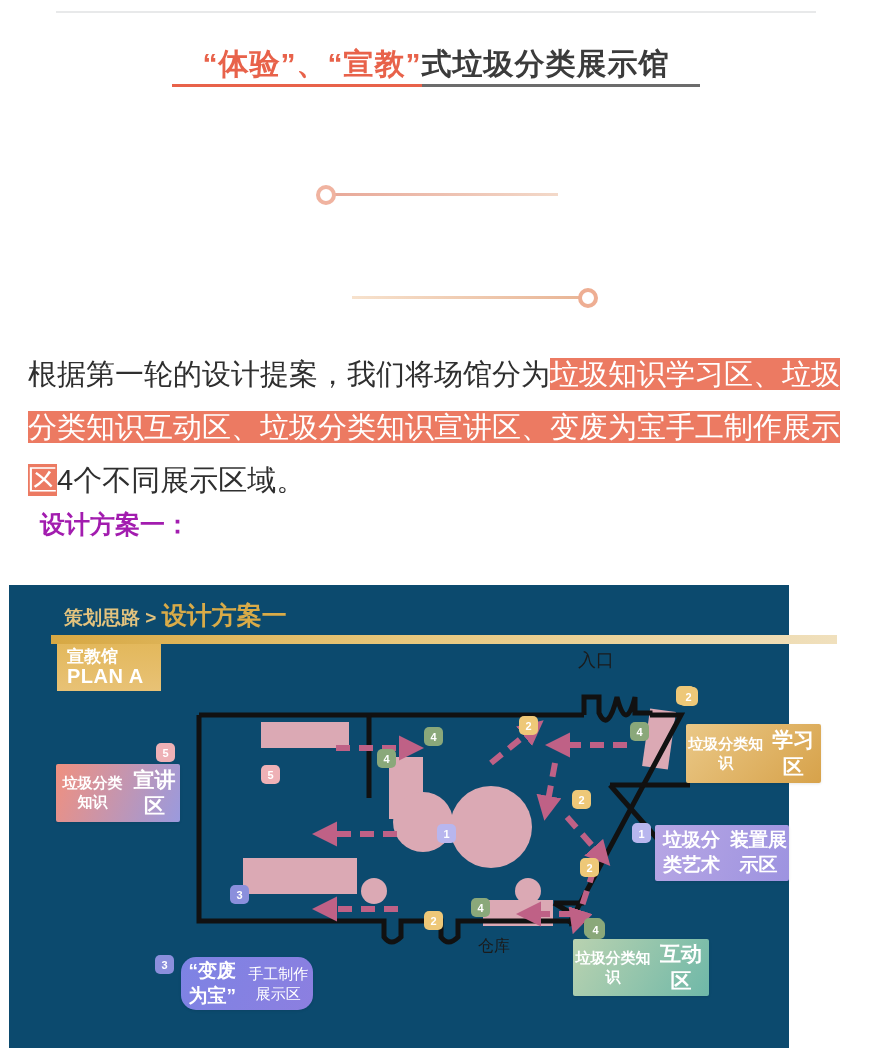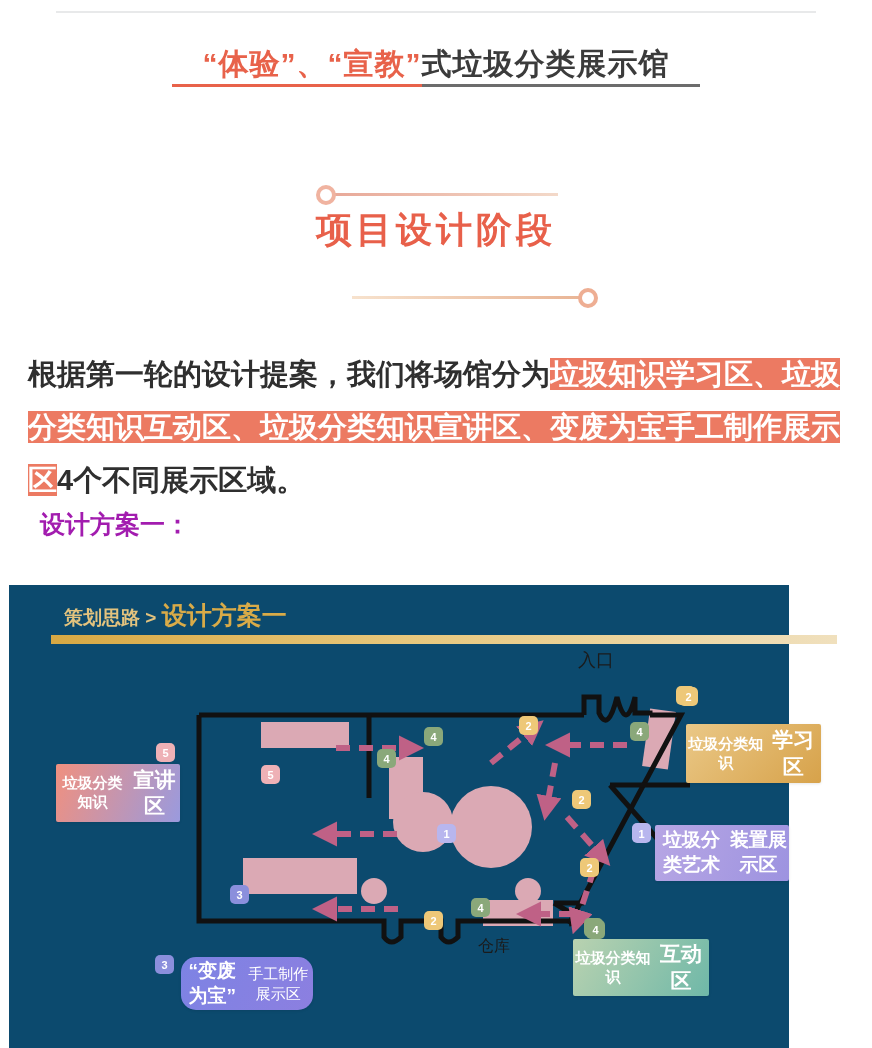--- a/index.html
+++ b/index.html
@@ -33,21 +33,21 @@
   .sec-ring-bot{position:absolute;left:578px;top:102px;width:12px;height:12px;border-radius:50%;
     border:4px solid #eeae93;background:#fff;box-sizing:content-box;}
   .sec-h1{position:absolute;left:0;top:20px;width:872px;text-align:center;
     font-size:36px;font-weight:bold;color:#e8604a;letter-spacing:4px;}
   .sec-h2{position:absolute;left:0;top:70px;width:872px;text-align:center;
     font-size:20px;color:#f09a5e;letter-spacing:4px;}
 
   
   .para{
     position:absolute;left:28px;top:348px;width:818px;
-    font-size:29px;line-height:53px;color:#2f2f2f;letter-spacing:0px;font-weight:bold;
+    font-size:29px;line-height:53px;color:#2f2f2f;letter-spacing:0px;
   }
   .para .mark{background:#ec7a62;color:#ffffff;}
   .subhead{
     position:absolute;left:40px;top:508px;font-size:25px;font-weight:bold;color:#a21caf;
   }
 
   
   .board{position:absolute;left:9px;top:585px;width:780px;height:463px;background:#0c4a6e;}
   .crumb{position:absolute;left:55px;top:14px;font-size:19px;white-space:nowrap;}
   .crumb .c1{color:#e3c37e;font-weight:bold;}
@@ -102,37 +102,40 @@
 <div class="page-title">
   <span class="hl">“体验”、“宣教”</span><span class="rest">式垃圾分类展示馆</span>
 </div>
 <div class="title-underline">
   <div class="seg"></div>
 </div>
 
 <div class="sec">
   <div class="sec-line-top"></div>
   <div class="sec-ring-top"></div>
-  <div class="sec-h1">项目设计阶段</div>
   <div class="sec-line-bot"></div>
   <div class="sec-ring-bot"></div>
 </div>
 
 <div class="para"><span>根据第一轮的设计提案，我们将场馆分为</span><span class="mark">垃圾知识学习区、垃圾分类知识互动区、垃圾分类知识宣讲区、变废为宝手工制作展示区</span><span>4个不同展示区域。</span></div>
 <div class="subhead">设计方案一：</div>
 
 <div class="board">
 
   <div class="crumb">
     <span class="c1">策划思路 &gt;</span>
     <span class="c2">设计方案一</span>
   </div>
 
   <div class="gold-bar"></div>
 
+  <div class="plan-tag">
+    <span class="t1">宣教馆</span>
+    <span class="t2">PLAN A</span>
+  </div>
 
   <svg class="plan-svg" viewBox="0 0 872 463">
 
     <g fill="#dba9b4">
       <rect x="252" y="722" width="88" height="26" transform="translate(0,-585)"></rect>
       <rect x="380" y="757" width="34" height="62" transform="translate(0,-585)"></rect>
       <rect x="234" y="858" width="114" height="36" transform="translate(0,-585)"></rect>
       <rect x="474" y="900" width="70" height="26" transform="translate(0,-585)"></rect>
       <rect x="634" y="708" width="26" height="58" transform="translate(3,-583) rotate(8 647 737)"></rect>
       <circle cx="414" cy="822" r="30" transform="translate(0,-585)"></circle>

